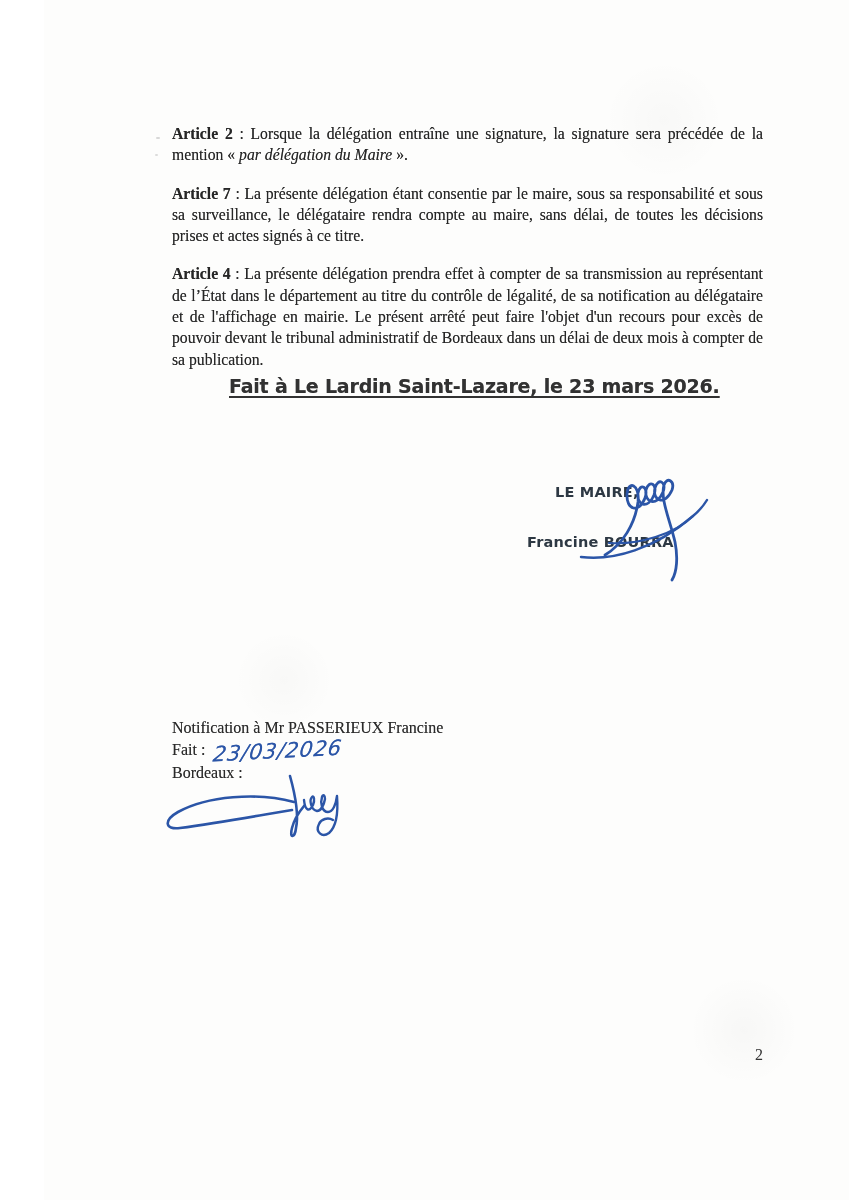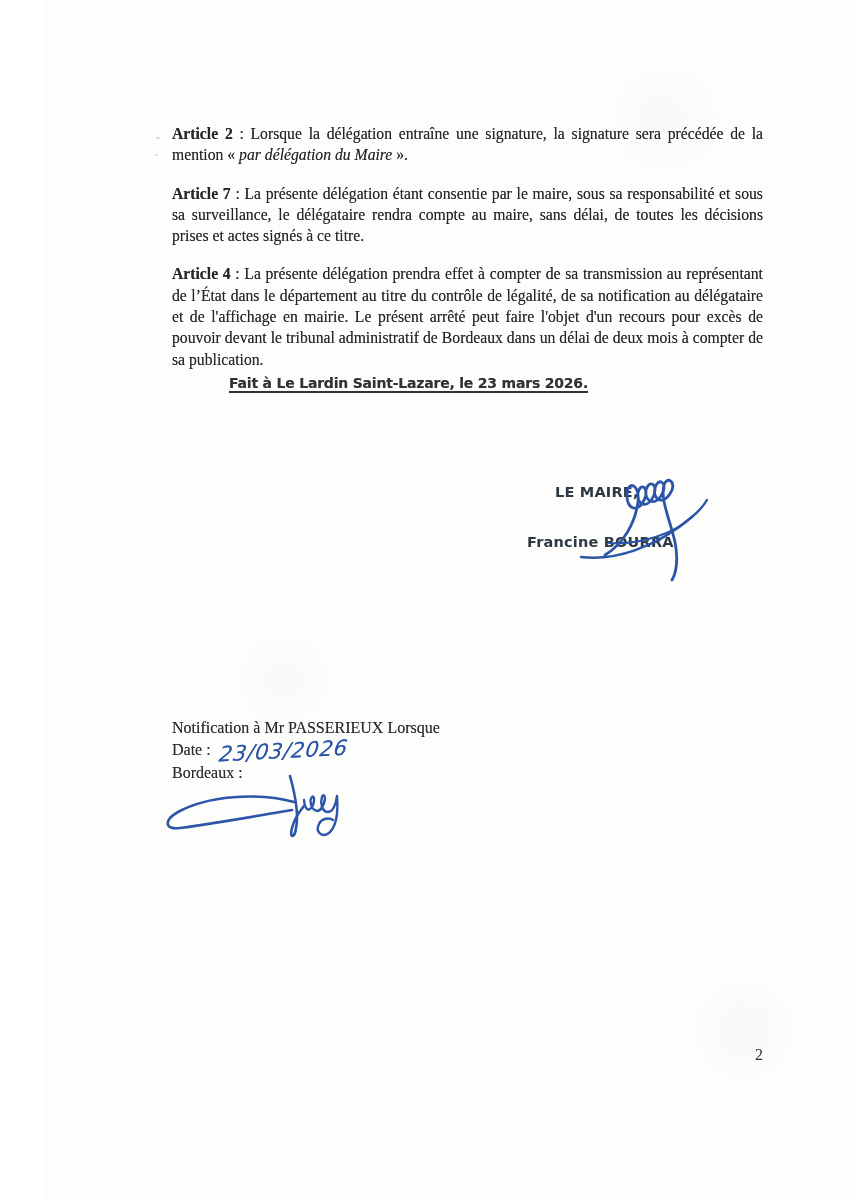--- a/index.html
+++ b/index.html
@@ -23,21 +23,21 @@
     text-align:justify;
     text-shadow:0 0 0.45px rgba(30,30,30,0.55);
   }
   .para{margin:0 0 17px 0;}
   .b{font-weight:bold;}
   .i{font-style:italic;}
   
   .dateline{
     position:absolute;left:185px;top:375px;
     font-family:"DejaVu Sans", sans-serif;
-    font-weight:bold;font-size:14px;letter-spacing:-0.2px;
+    font-weight:bold;font-size:19px;letter-spacing:-0.2px;
     color:#323232;
     text-decoration:underline;
     text-decoration-thickness:2px;
     text-underline-offset:3px;
     text-shadow:0 0 0.4px rgba(40,40,40,0.5);
   }
   
   .mayor-title{
     position:absolute;left:511px;top:484px;
     font-family:"DejaVu Sans", sans-serif;
@@ -115,22 +115,22 @@
       C 83 41 93 62 98 84
       C 101 99 100 114 95 122"></path>
     <path stroke-width="2.4" d="M 4 99
       C 36 103 78 91 116 58
       C 122 53 127 47 130 42"></path>
     <path stroke-width="2.2" d="M 116 58
       C 98 76 62 87 32 85"></path>
   </svg>
 
   <div class="notif">
-    <div>Notification à Mr PASSERIEUX Lorsque</div>
-    <div><span>Date :</span><span class="hand-date">23/03/2026</span></div>
+    <div>Notification à Mr PASSERIEUX Francine</div>
+    <div><span>Fait :</span><span class="hand-date">23/03/2026</span></div>
     <div>Bordeaux :</div>
   </div>
 
   <svg class="notif-sig sig" width="210" height="80" viewBox="0 0 210 80">
     <path stroke-width="2.6" d="M 132 32
       C 95 22 45 26 16 42
       C 2 50 2 60 18 58
       C 62 52 105 44 130 40"></path>
     <path stroke-width="2.6" d="M 128 6
       C 133 24 137 44 134 58

